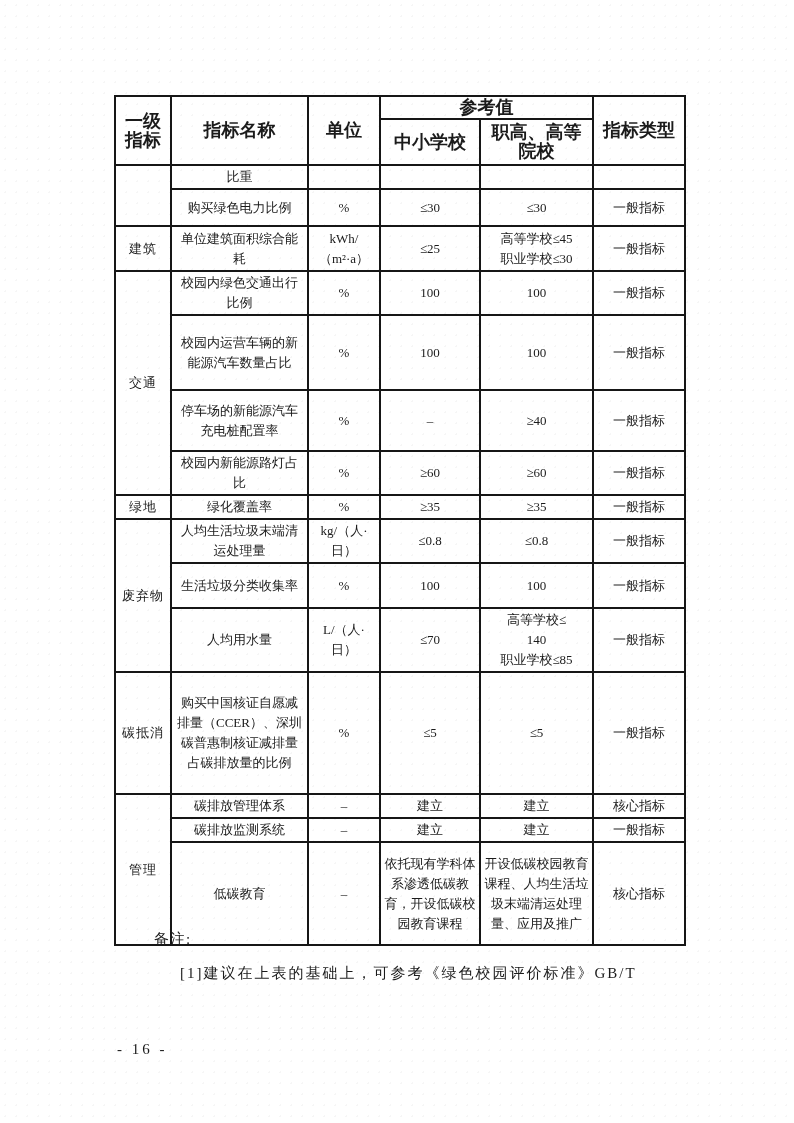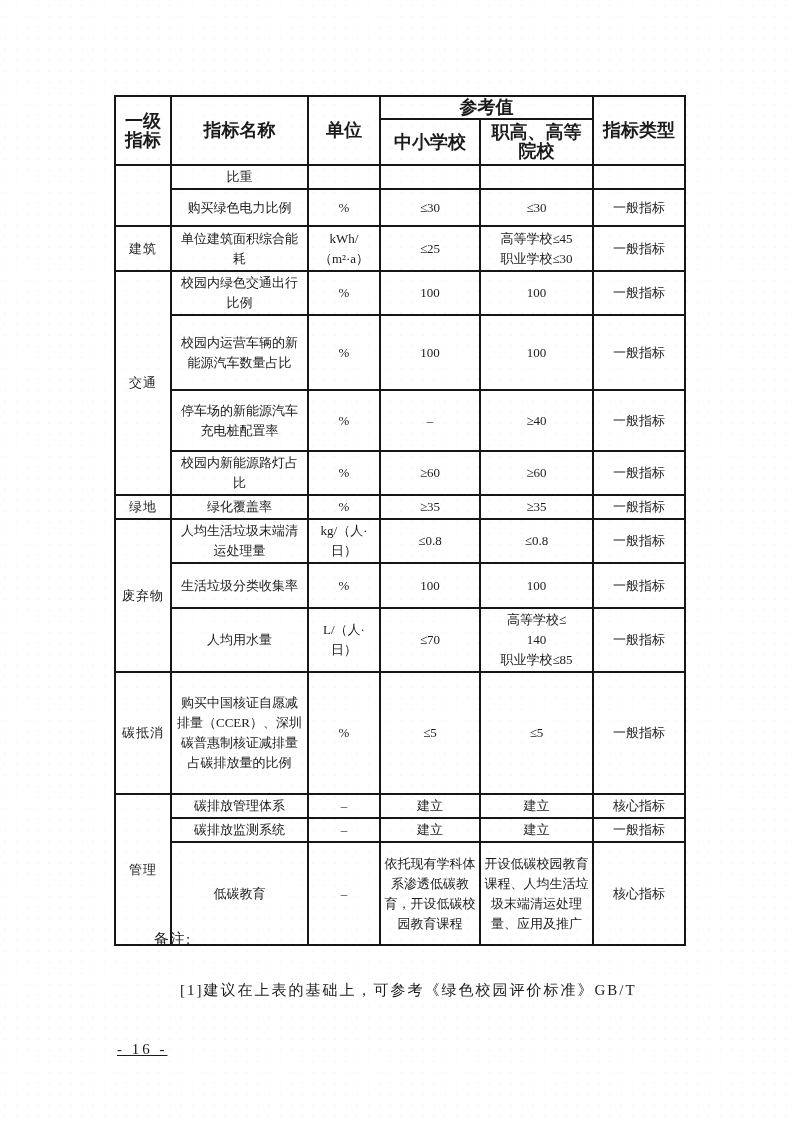--- a/index.html
+++ b/index.html
@@ -40,31 +40,30 @@
     line-height:19px;
   }
   td.g{font-size:14px;letter-spacing:1px;}
   td.t{font-size:13px;border-radius:9px;}
   .notes{
     position:absolute;left:154px;top:930px;width:560px;
     font-size:15px;
   }
   .notes .lbl{letter-spacing:1px;}
   .notes .n1{
-    margin-top:32px;
+    margin-top:15px;
     margin-left:26px;
     font-size:15px;
     letter-spacing:2px;
     white-space:nowrap;
   }
   .pagenum{
     position:absolute;left:117px;top:1041px;
     font-size:15px;
     letter-spacing:3px;
-    text-decoration:underline;
   }
 </style>
 </head>
 <body>
 
 <div class="page">
 
   <div class="table-wrap">
     <table class="ind">
       <colgroup>

